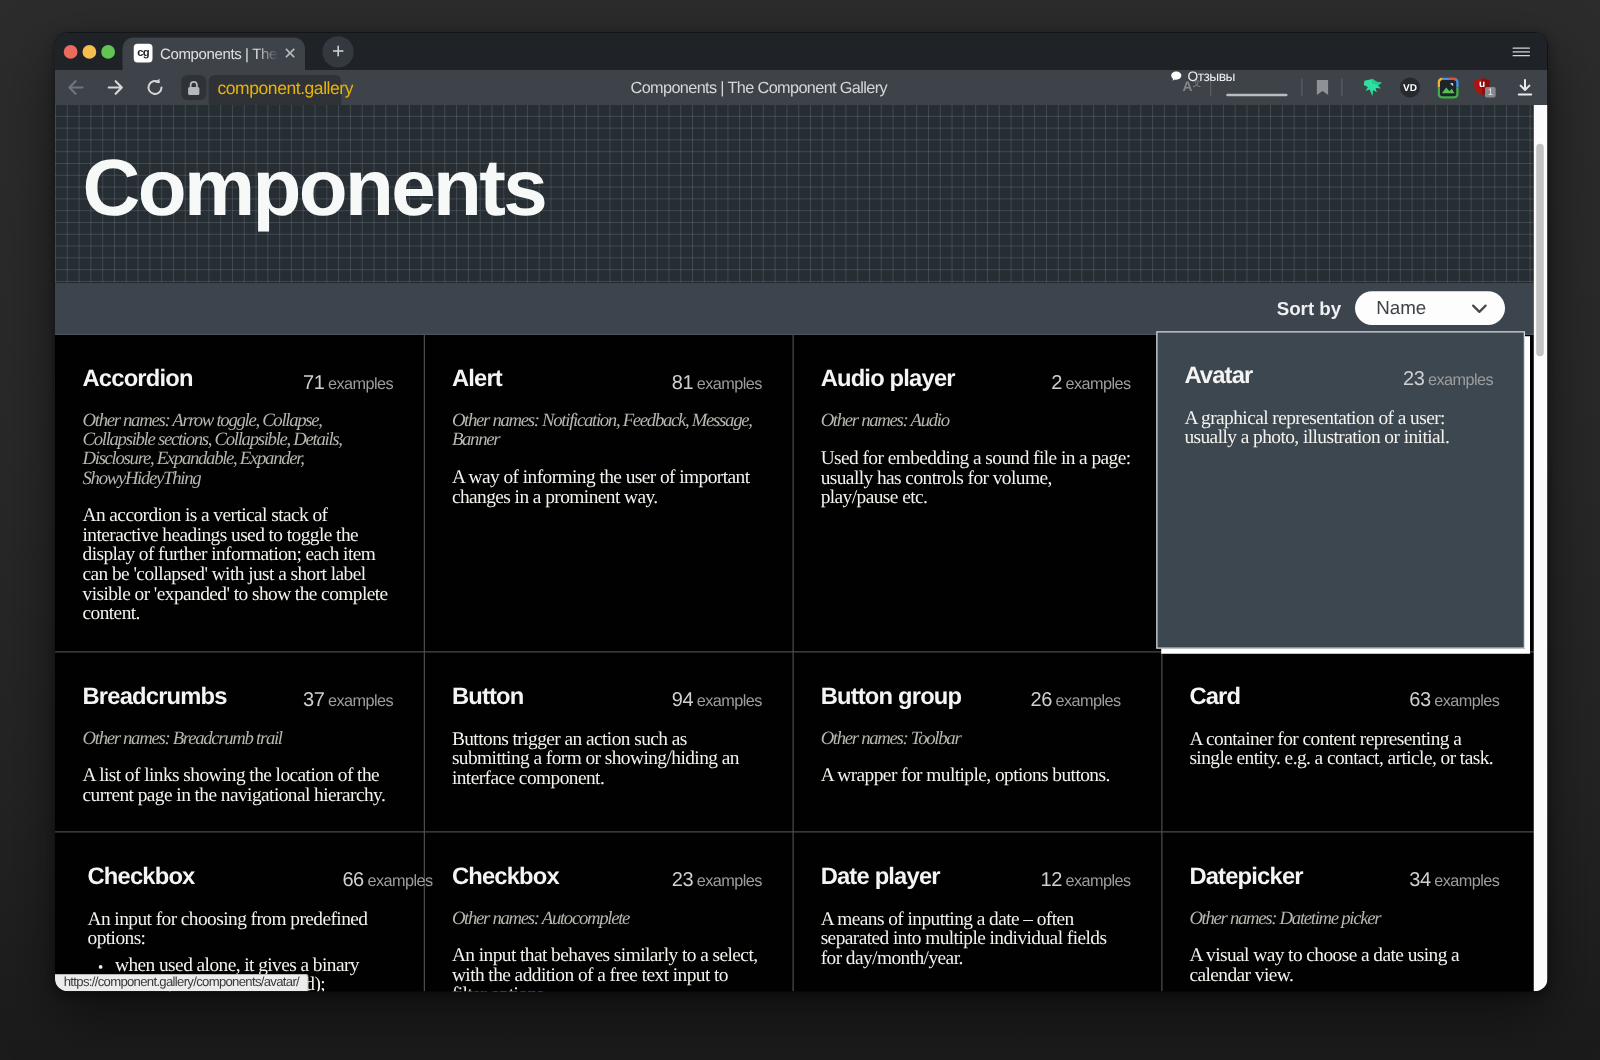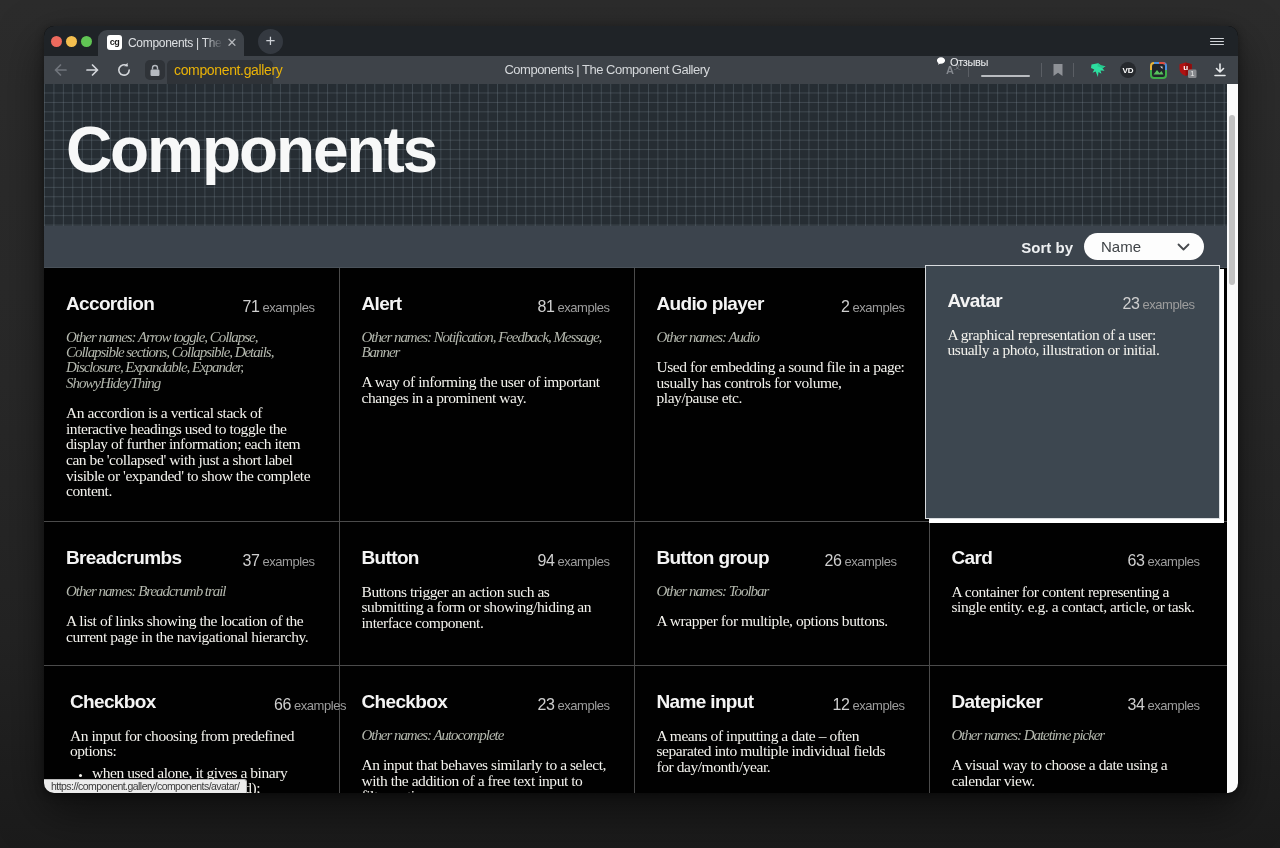--- a/index.html
+++ b/index.html
@@ -253,21 +253,21 @@
       <div class="card" style="left:295.5px;top:398px;width:294px;">
         <div class="chead">
             <h2>Checkbox</h2>
             <div><span class="num">23</span><span class="ex">examples</span></div>
           </div>
         <div class="names">Other names: Autocomplete</div>
         <div class="desc">An input that behaves similarly to a select,<br>with the addition of a free text input to<br>filter options</div>
       </div>
       <div class="card" style="left:590.5px;top:398px;width:294px;">
         <div class="chead">
-            <h2>Name input</h2>
+            <h2>Date player</h2>
             <div><span class="num">12</span><span class="ex">examples</span></div>
           </div>
         <div class="desc">A means of inputting a date – often<br>separated into multiple individual fields<br>for day/month/year.</div>
       </div>
       <div class="card" style="left:885.5px;top:398px;width:294px;">
         <div class="chead">
             <h2>Datepicker</h2>
             <div><span class="num">34</span><span class="ex">examples</span></div>
           </div>
         <div class="names">Other names: Datetime picker</div>

